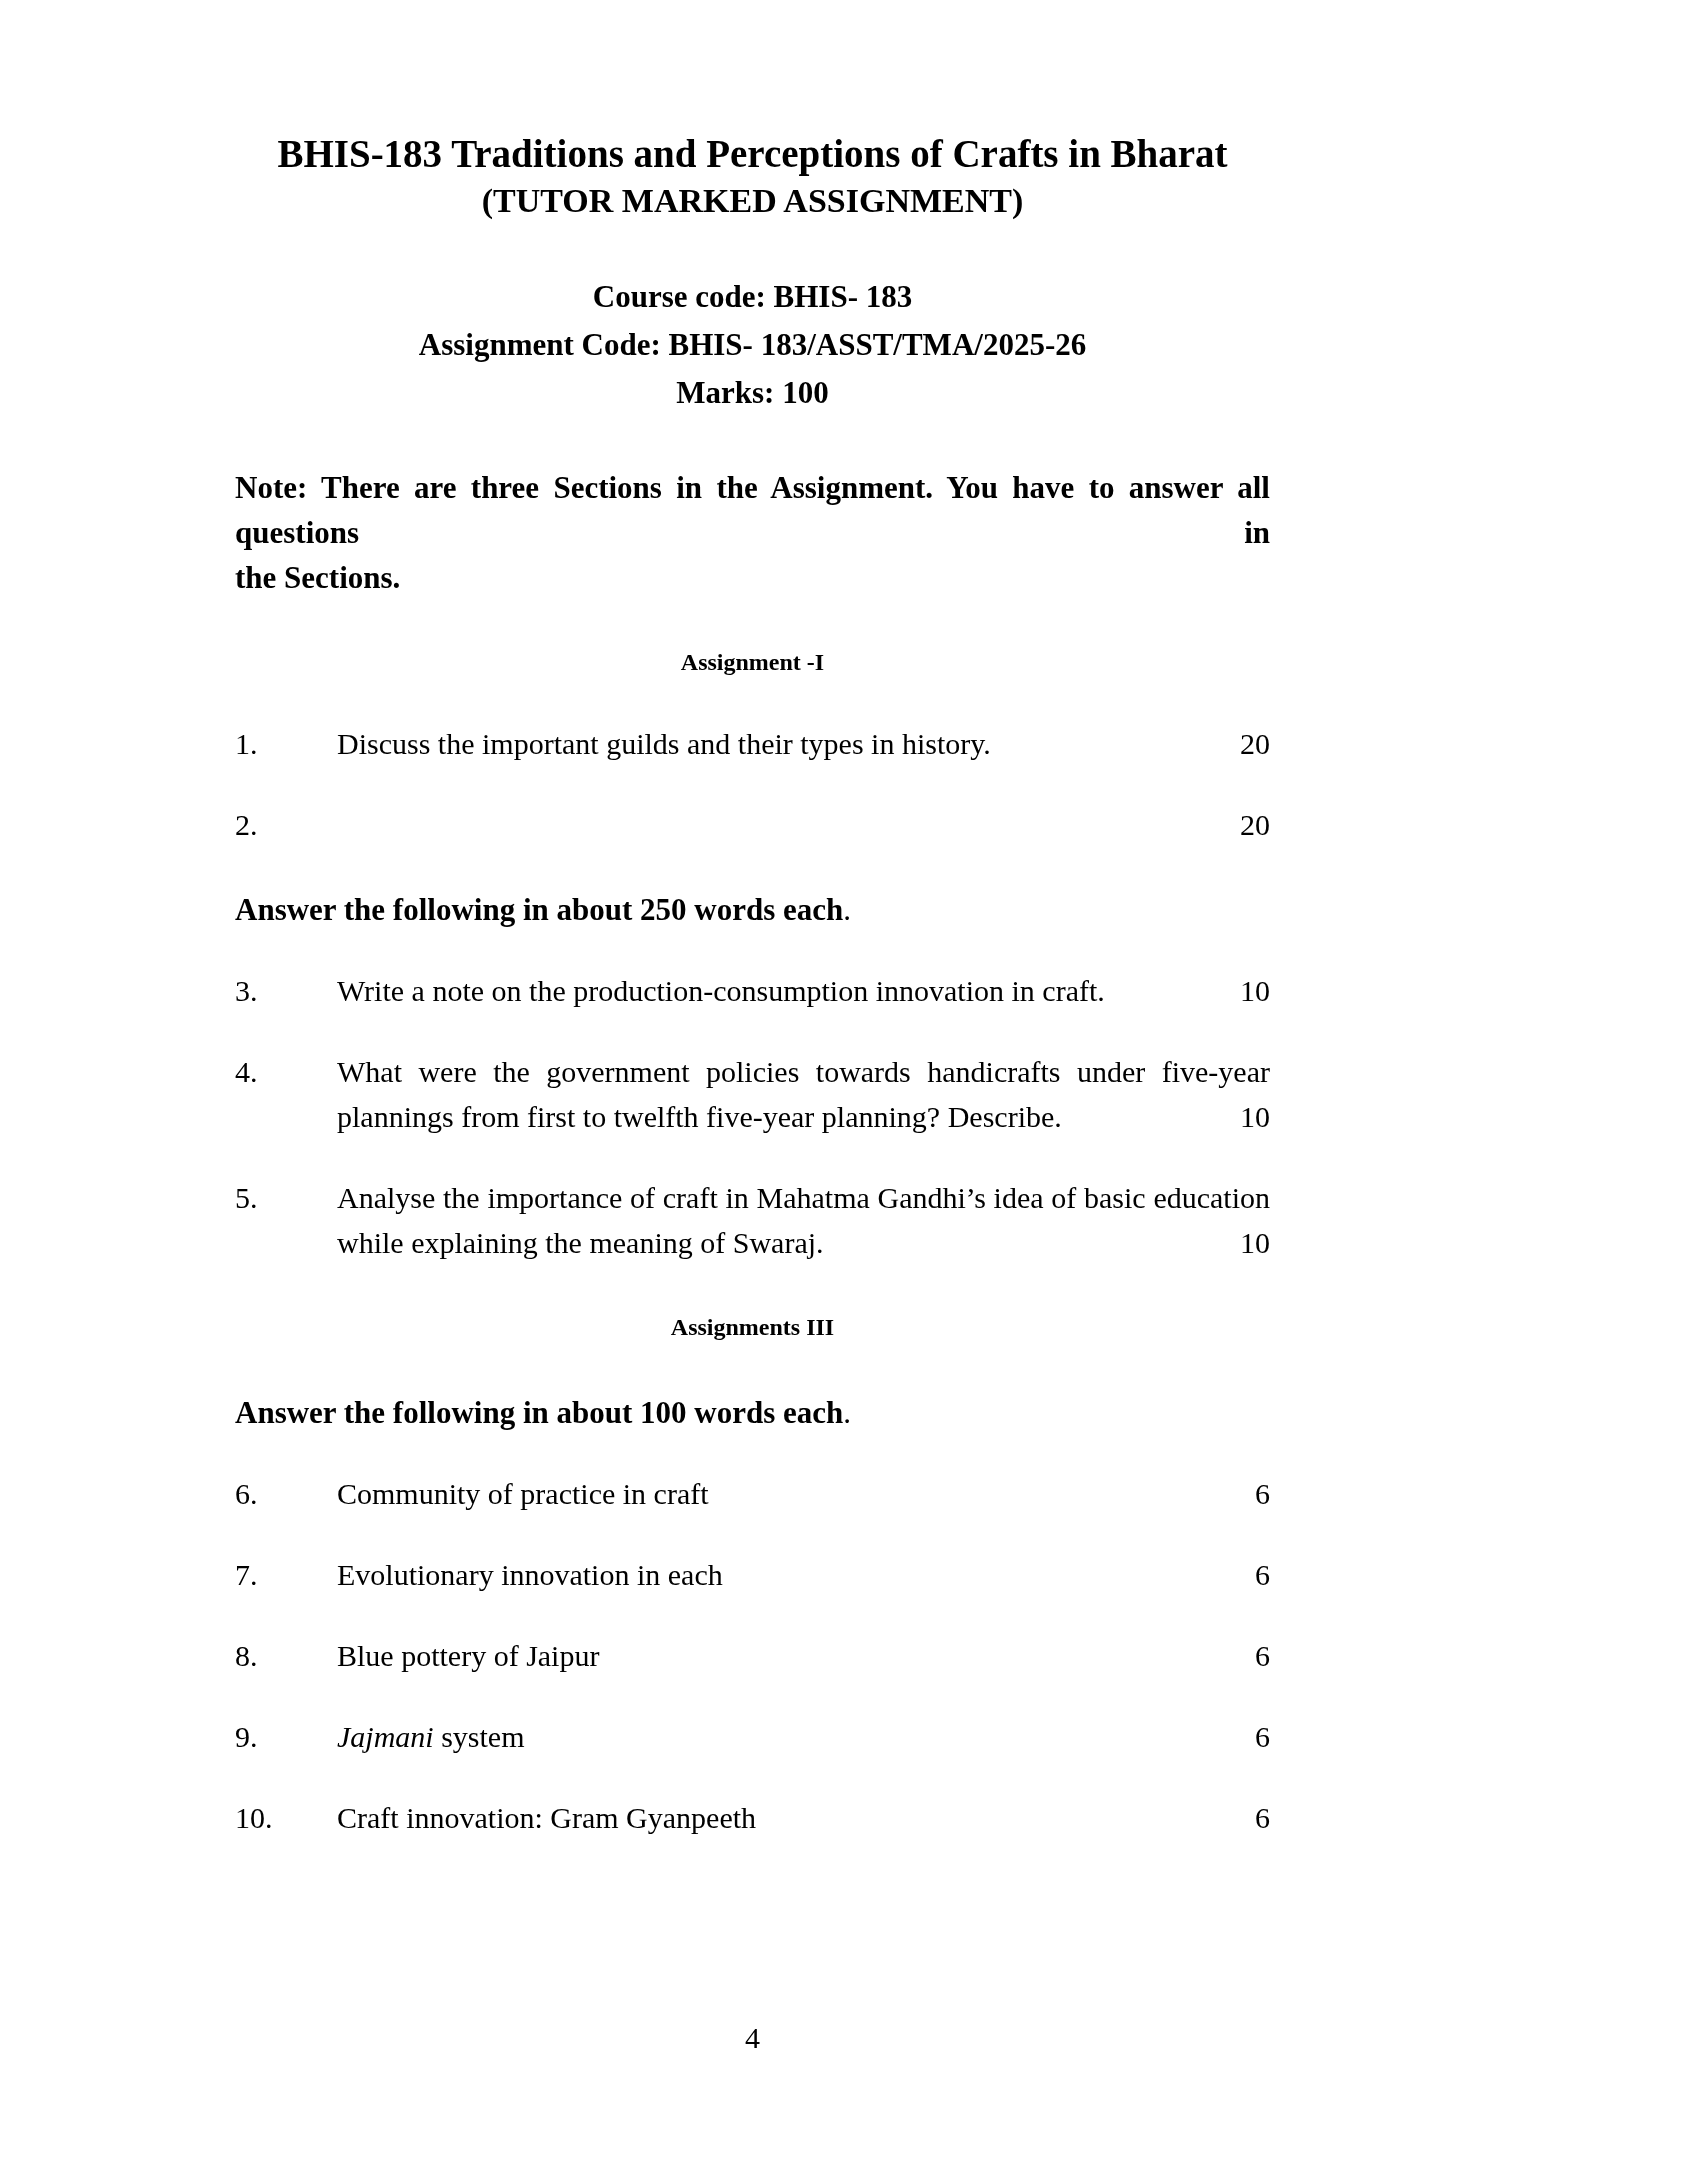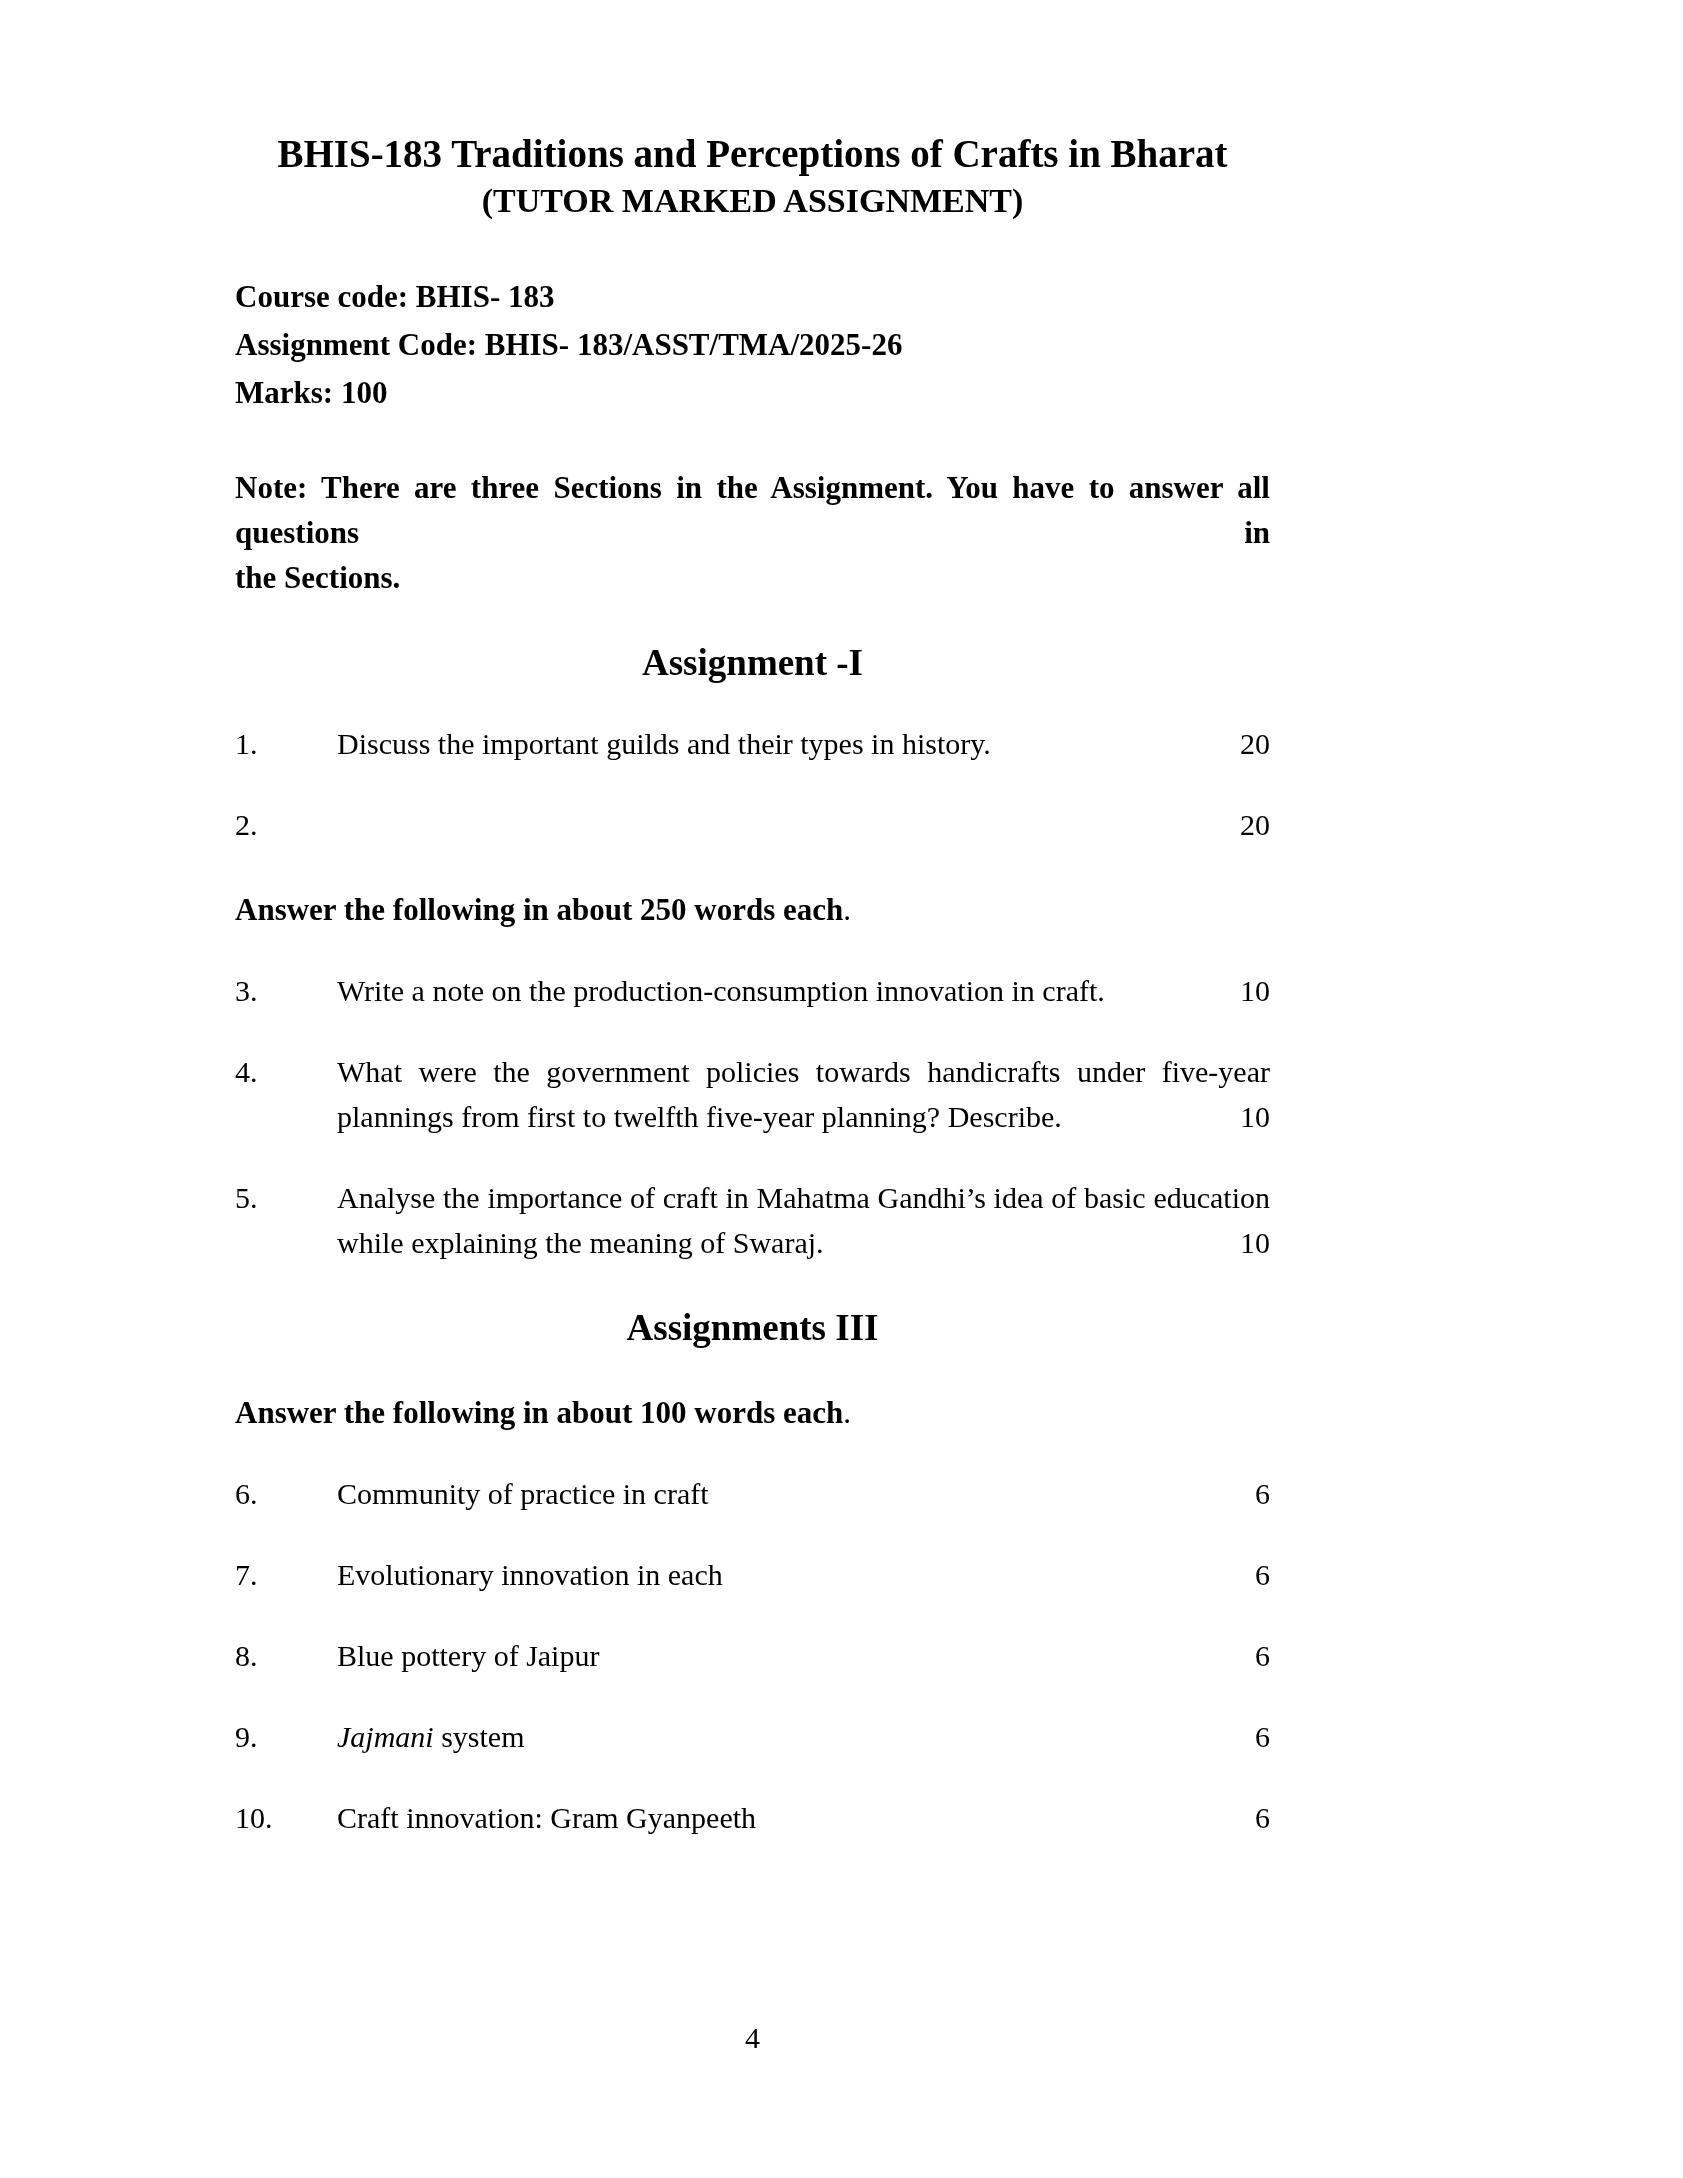--- a/index.html
+++ b/index.html
@@ -22,35 +22,35 @@
     line-height: 50px;
   }
   .doc-subtitle {
     font-size: 34px;
     font-weight: bold;
     text-align: center;
     line-height: 44px;
   }
   .meta {
     margin-top: 50px;
-    text-align: left;
+    text-align: center;
     font-weight: bold;
     font-size: 31px;
     line-height: 48px;
   }
   .note {
     margin-top: 48px;
     font-weight: bold;
     font-size: 31px;
     line-height: 45px;
   }
   .note-line.fill { text-align: justify; text-align-last: justify; }
   .section-heading {
     margin-top: 40px;
-    font-size: 37px;
+    font-size: 24px;
     font-weight: bold;
     text-align: center;
     line-height: 45px;
   }
   .section-instruction {
     margin-top: 40px;
     font-size: 31px;
     line-height: 45px;
   }
   .section-instruction .bold { font-weight: bold; }

